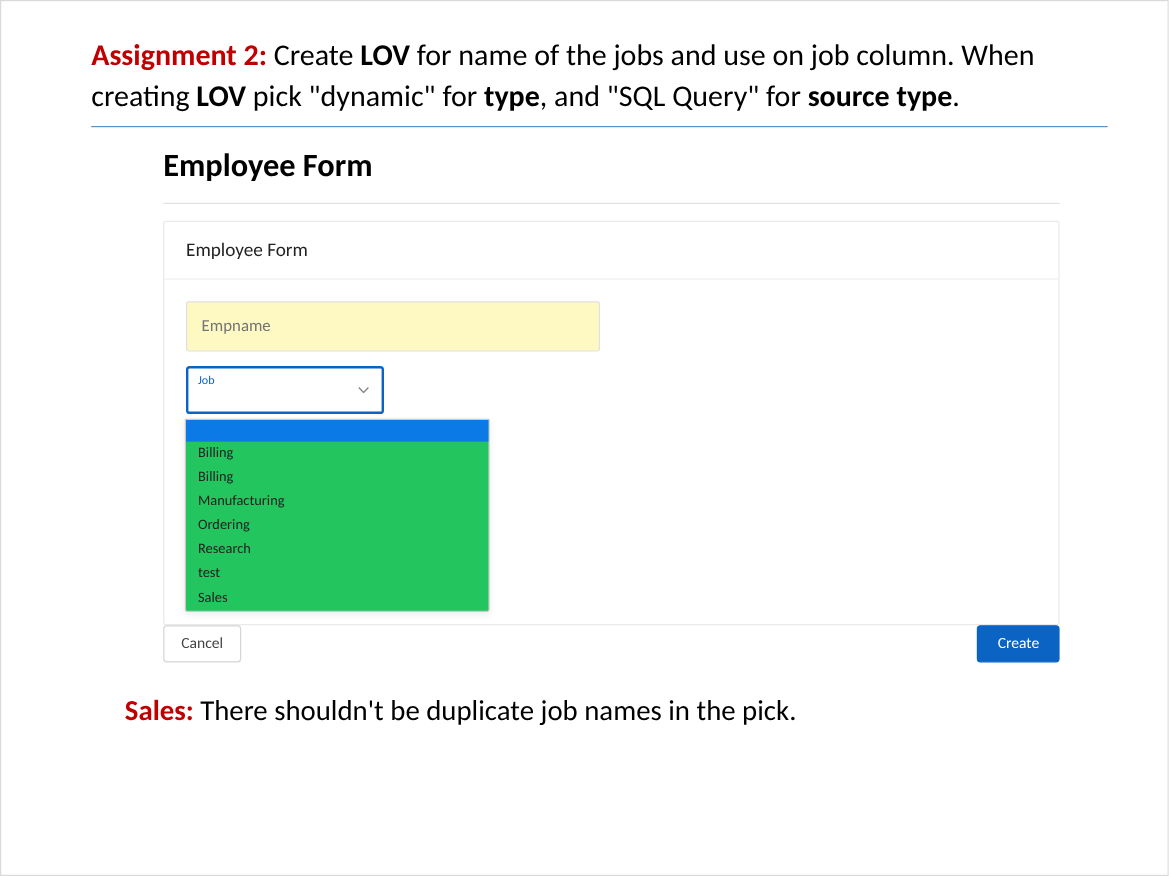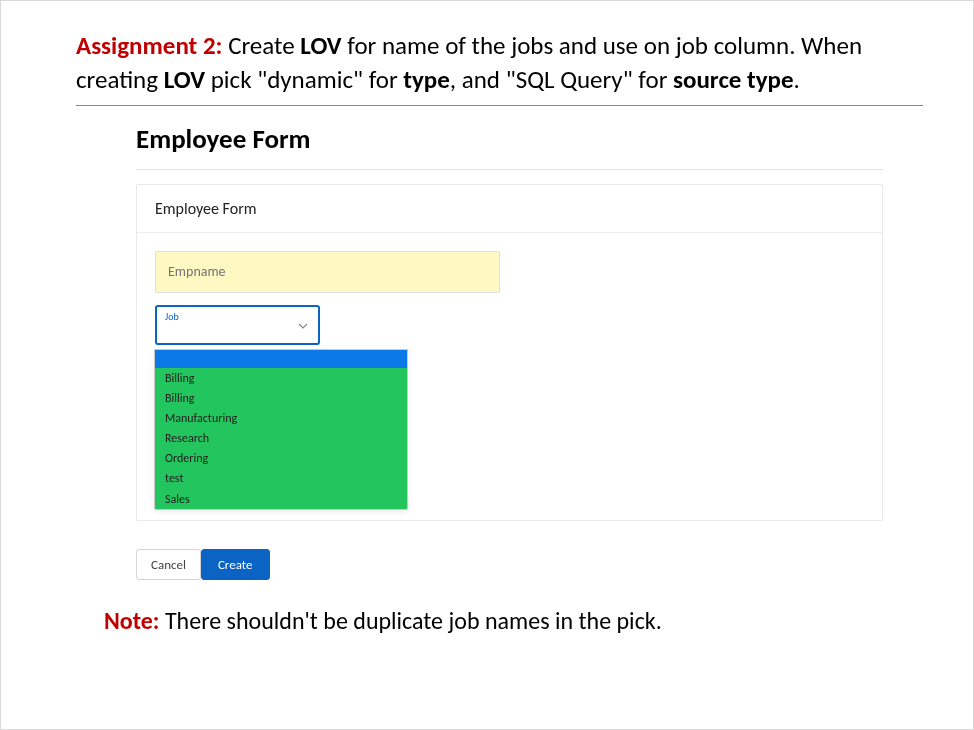--- a/index.html
+++ b/index.html
@@ -123,22 +123,23 @@
     line-height: 1.35;
     cursor: pointer;
   }
   .dropdown-item.selected {
     background: #0b7ae6;
     color: #fff;
     height: 14px;
   }
   .actions-row {
     display: flex;
+    justify-content: space-between;
     align-items: center;
-    margin-top: 28px;
+    margin-top: 0;
   }
   .btn {
     font-size: 13px;
     border-radius: 3px;
     padding: 8px 14px;
     cursor: pointer;
     font-family: inherit;
     line-height: 1;
   }
   .btn-cancel {
@@ -191,33 +192,33 @@
                   <path d="M1 1 L5 5 L9 1" stroke="#888" stroke-width="1.2" fill="none"></path>
                 </svg>
             </span>
           </div>
 
           <div class="dropdown">
             <div class="dropdown-item selected"></div>
             <div class="dropdown-item">Billing</div>
             <div class="dropdown-item">Billing</div>
             <div class="dropdown-item">Manufacturing</div>
+            <div class="dropdown-item">Ordering</div>
             <div class="dropdown-item">Research</div>
-            <div class="dropdown-item">Ordering</div>
             <div class="dropdown-item">test</div>
             <div class="dropdown-item">Sales</div>
           </div>
         </div>
 
       </div>
     </div>
 
     <div class="actions-row">
       <button class="btn btn-cancel">Cancel</button>
       <button class="btn btn-create">Create</button>
     </div>
   </div>
 
   <div class="note-text">
-    <span class="red-bold">Note:</span><span> There shouldn't be duplicate job names in the pick.</span>
+    <span class="red-bold">Sales:</span><span> There shouldn't be duplicate job names in the pick.</span>
   </div>
 
 </div>
 
 </body></html>

